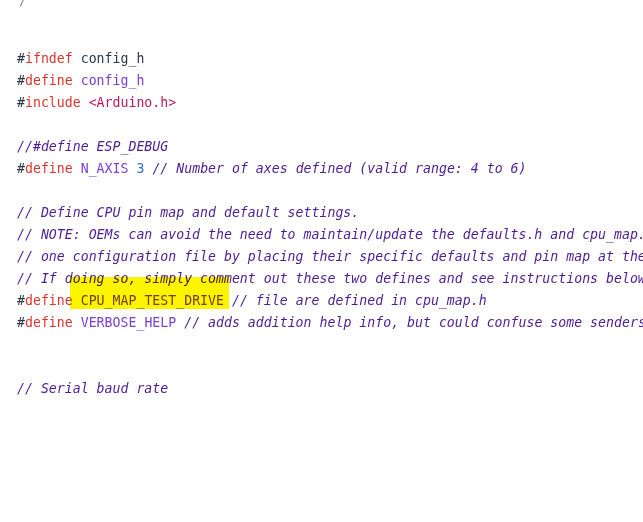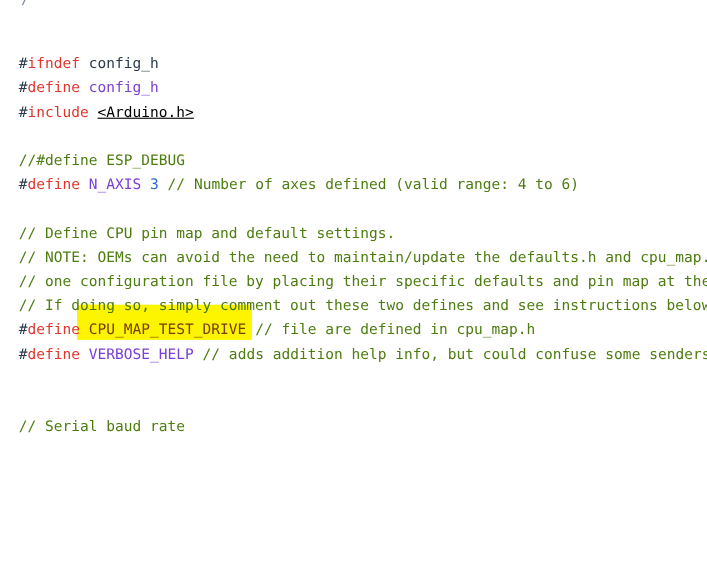--- a/index.html
+++ b/index.html
@@ -36,22 +36,22 @@
     font-size: 13.2px;
     white-space: pre;
     letter-spacing: 0.02px;
     color: #2b3a4a;
   }
   .tok      { white-space: pre; }
   .t-hash   { color: #2b3a4a; }
   .t-dir    { color: #e0342c; }
   .t-ident  { color: #7a3fd4; }
   .t-num    { color: #2f6fd0; }
-  .t-inc    { color: #000000; text-decoration: underline; }
-  .t-cmt    { color: #4d7c0f; }
+  .t-inc    { color: #be185d; }
+  .t-cmt    { color: #4c1d95; font-style: italic; }
   .t-plain  { color: #2b3a4a; }
 
   
   #marker {
     position: absolute;
     background: #fdf500;
     pointer-events: none;
     mix-blend-mode: multiply;
   }
   #marker .blob {

